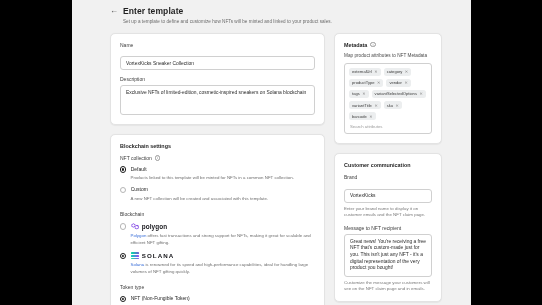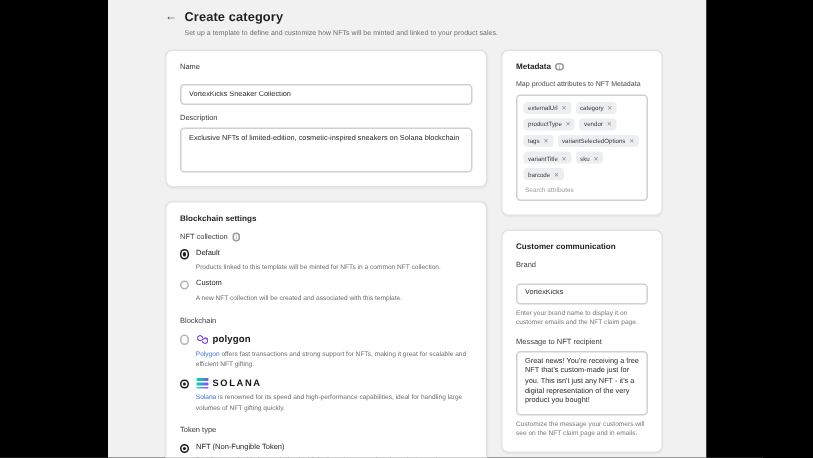--- a/index.html
+++ b/index.html
@@ -148,21 +148,21 @@
 <body>
 
 <div class="letterbox lb-left"></div>
 <div class="letterbox lb-right"></div>
 
 <div class="viewport">
 
   <div class="page-head">
     <div class="title-row">
       <span class="back-arrow">←</span>
-      <span class="page-title">Create category</span>
+      <span class="page-title">Enter template</span>
     </div>
     <div class="page-sub">Set up a template to define and customize how NFTs will be minted and linked to your product sales.</div>
   </div>
 
   <div class="columns">
 
     <div class="col-main">
 
       <div class="card">
         <div class="field-label">Name</div>

